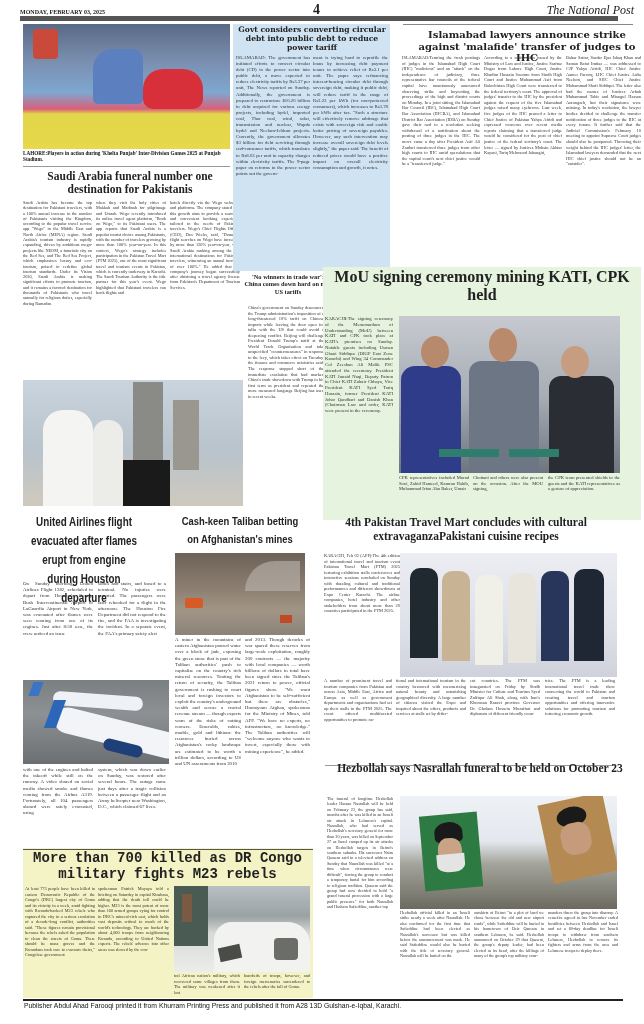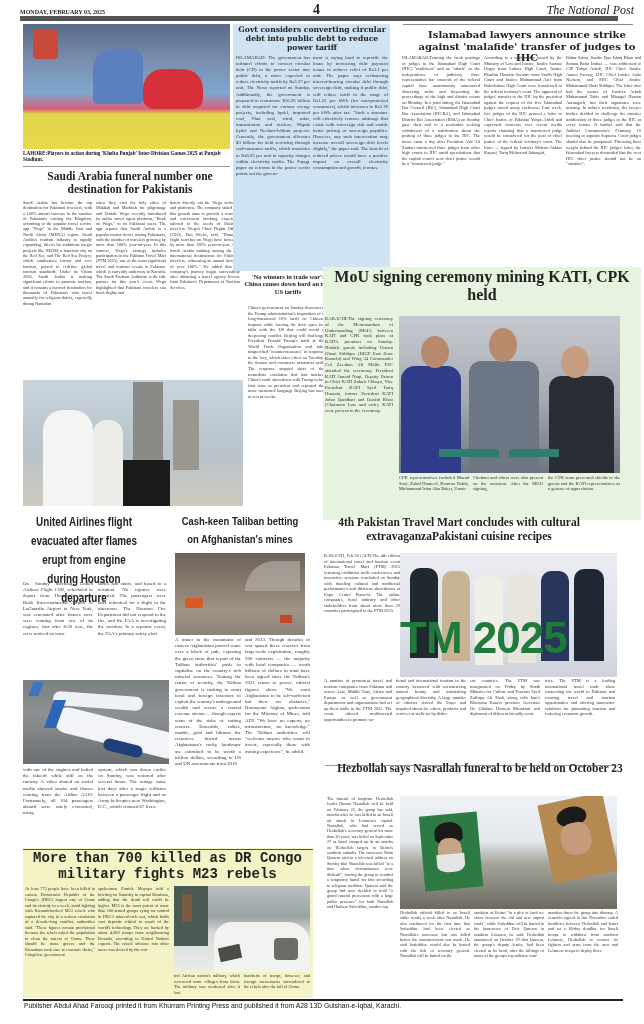--- a/index.html
+++ b/index.html
@@ -94,30 +94,29 @@
   <span class="cond" style="display:block">Cash-keen Taliban betting on Afghanistan's mines</span>
 </div>
 <div class="abs photo" style="left:175px;top:553px;width:130px;height:82px;background:linear-gradient(180deg,#6d6258 0%,#8a7d70 40%,#a19586 70%,#8c8378 100%)">
   <div style="position:absolute;left:10px;top:45px;width:18px;height:10px;background:#d85a25;border-radius:2px"></div>
   <div style="position:absolute;left:105px;top:62px;width:12px;height:8px;background:#c04a25"></div>
   <div style="position:absolute;left:70px;top:8px;width:55px;height:30px;background:#bdb8b0;border-radius:30px 0 0 0;opacity:.6"></div>
 </div>
 <div class="abs col" style="left:175px;top:637px;width:66px;height:210px;font-size:4.9px;line-height:6.2px">A miner in the mountains of eastern Afghanistan poured water over a block of jade, exposing the green stone that is part of the Taliban authorities' push to capitalise on the country's rich mineral resources. Touting the return of security, the Taliban government is rushing to court local and foreign investors to exploit the country's underground wealth and secure a crucial revenue stream — though experts warn of the risks of cutting corners. Emeralds, rubies, marble, gold and lithium: the resources buried across Afghanistan's rocky landscape are estimated to be worth a trillion dollars, according to US and UN assessments from 2010</div>
 <div class="abs col" style="left:245px;top:637px;width:65px;height:210px;font-size:4.9px;line-height:6.2px">and 2013. Though decades of war spared these reserves from large-scale exploitation, roughly 200 contracts — the majority with local companies — worth billions of dollars in total have been signed since the Taliban's 2021 return to power, official figures show. "We want Afghanistan to be self-sufficient but there are obstacles," Humayoun Afghan, spokesman for the Ministry of Mines, told AFP. "We have no experts, no infrastructure, no knowledge." The Taliban authorities will "welcome anyone who wants to invest, especially those with mining experience", he added.</div>
 
-<div class="abs hl" style="left:301px;top:515px;width:316px;font-size:11.5px;line-height:14px">4th Pakistan Travel Mart concludes with cultural extravaganzaPakistani cuisine recipes</div>
+<div class="abs hl" style="left:308px;top:515px;width:316px;font-size:11.5px;line-height:14px">4th Pakistan Travel Mart concludes with cultural extravaganzaPakistani cuisine recipes</div>
 <div class="abs col" style="left:324px;top:553px;width:76px;height:120px;font-size:4.4px;line-height:5.5px">KARACHI, Feb 02 (APP):The 4th edition of international travel and tourism event Pakistan Travel Mart (PTM) 2025 featuring exhibition stalls conferences and interactive sessions concluded on Sunday with dazzling cultural and traditional performances and different showdowns at Expo Center Karachi. The airline companies, hotel industry and other stakeholders from about more than 20 countries participated in the PTM 2025.</div>
 <div class="abs photo" style="left:400px;top:553px;width:217px;height:124px;background:linear-gradient(180deg,#ecedf2 0%,#dfe1ea 60%,#cfd2da 100%)">
   <div style="position:absolute;left:10px;top:15px;width:28px;height:90px;background:#202830;border-radius:10px 10px 0 0"></div>
   <div style="position:absolute;left:42px;top:18px;width:28px;height:90px;background:#c8b394;border-radius:10px 10px 0 0"></div>
   <div style="position:absolute;left:75px;top:22px;width:28px;height:90px;background:#f0efe8;border-radius:10px 10px 0 0"></div>
   <div style="position:absolute;left:108px;top:20px;width:28px;height:90px;background:#e8e6dc;border-radius:10px 10px 0 0"></div>
   <div style="position:absolute;left:141px;top:18px;width:28px;height:90px;background:#27365a;border-radius:10px 10px 0 0"></div>
   <div style="position:absolute;left:174px;top:16px;width:30px;height:92px;background:#1f2734;border-radius:10px 10px 0 0"></div>
-  <div style="position:absolute;left:0;top:60px;width:217px;font-family:'Liberation Sans',sans-serif;font-weight:bold;font-size:44px;line-height:50px;color:#1f7a3b;letter-spacing:-1px;white-space:nowrap">TM 2025</div>
 </div>
 <div class="abs col" style="left:324px;top:678px;width:68px;height:80px;font-size:4.4px;line-height:5.5px">A number of prominent travel and tourism companies from Pakistan and across Asia, Middle East, Africa and Europe as well as government departments and organizations had set up their stalls in the PTM 2025. The event offered multifaceted opportunities to promote na-</div>
 <div class="abs col" style="left:396px;top:678px;width:70px;height:80px;font-size:4.4px;line-height:5.5px">tional and international tourism in the country bestowed with mesmerizing natural beauty and astonishing geographical diversity. A large number of citizens visited the Expo and inquired about the offers, products and services at stalls set by differ-</div>
 <div class="abs col" style="left:470px;top:678px;width:70px;height:80px;font-size:4.4px;line-height:5.5px">ent countries. The PTM was inaugurated on Friday by Sindh Minister for Culture and Tourism Syed Zulfiqar Ali Shah, along with Iran's Khorasan Razavi province Governor Dr. Gholam Hossein Mozaffari and diplomats of different friendly coun-</div>
 <div class="abs col" style="left:545px;top:678px;width:70px;height:80px;font-size:4.4px;line-height:5.5px">tries. The PTM is a leading international travel trade show connecting the world to Pakistan and creating travel and tourism opportunities and offering innovative solutions for promoting tourism and fostering economic growth.</div>
 <div class="abs rule" style="left:325px;top:765px;width:290px"></div>
 
 <div class="abs hl" style="left:330px;top:759px;width:300px;font-size:11.5px;line-height:18px">Hezbollah says Nasrallah funeral to be held on October 23</div>
 <div class="abs col" style="left:327px;top:796px;width:66px;height:200px;font-size:4.2px;line-height:5.4px">The funeral of longtime Hezbollah leader Hassan Nasrallah will be held on February 23, the group has said, months after he was killed in an Israeli air attack in Lebanon's capital. Nasrallah, who had served as Hezbollah's secretary general for more than 30 years, was killed on September 27 as Israel ramped up its air attacks on Hezbollah targets in Beirut's southern suburbs. His successor Naim Qassem said in a televised address on Sunday that Nasrallah was killed "at a time when circumstances were difficult", forcing the group to conduct a temporary burial for him according to religious tradition. Qassem said the group had now decided to hold "a grand funeral procession with a large public presence" for both Nasrallah and Hashem Safieddine, another top</div>
 <div class="abs photo" style="left:400px;top:796px;width:217px;height:113px;background:linear-gradient(180deg,#eef1f5 0%,#e4e8ee 40%,#a3a49b 60%,#6c6a60 100%)">

